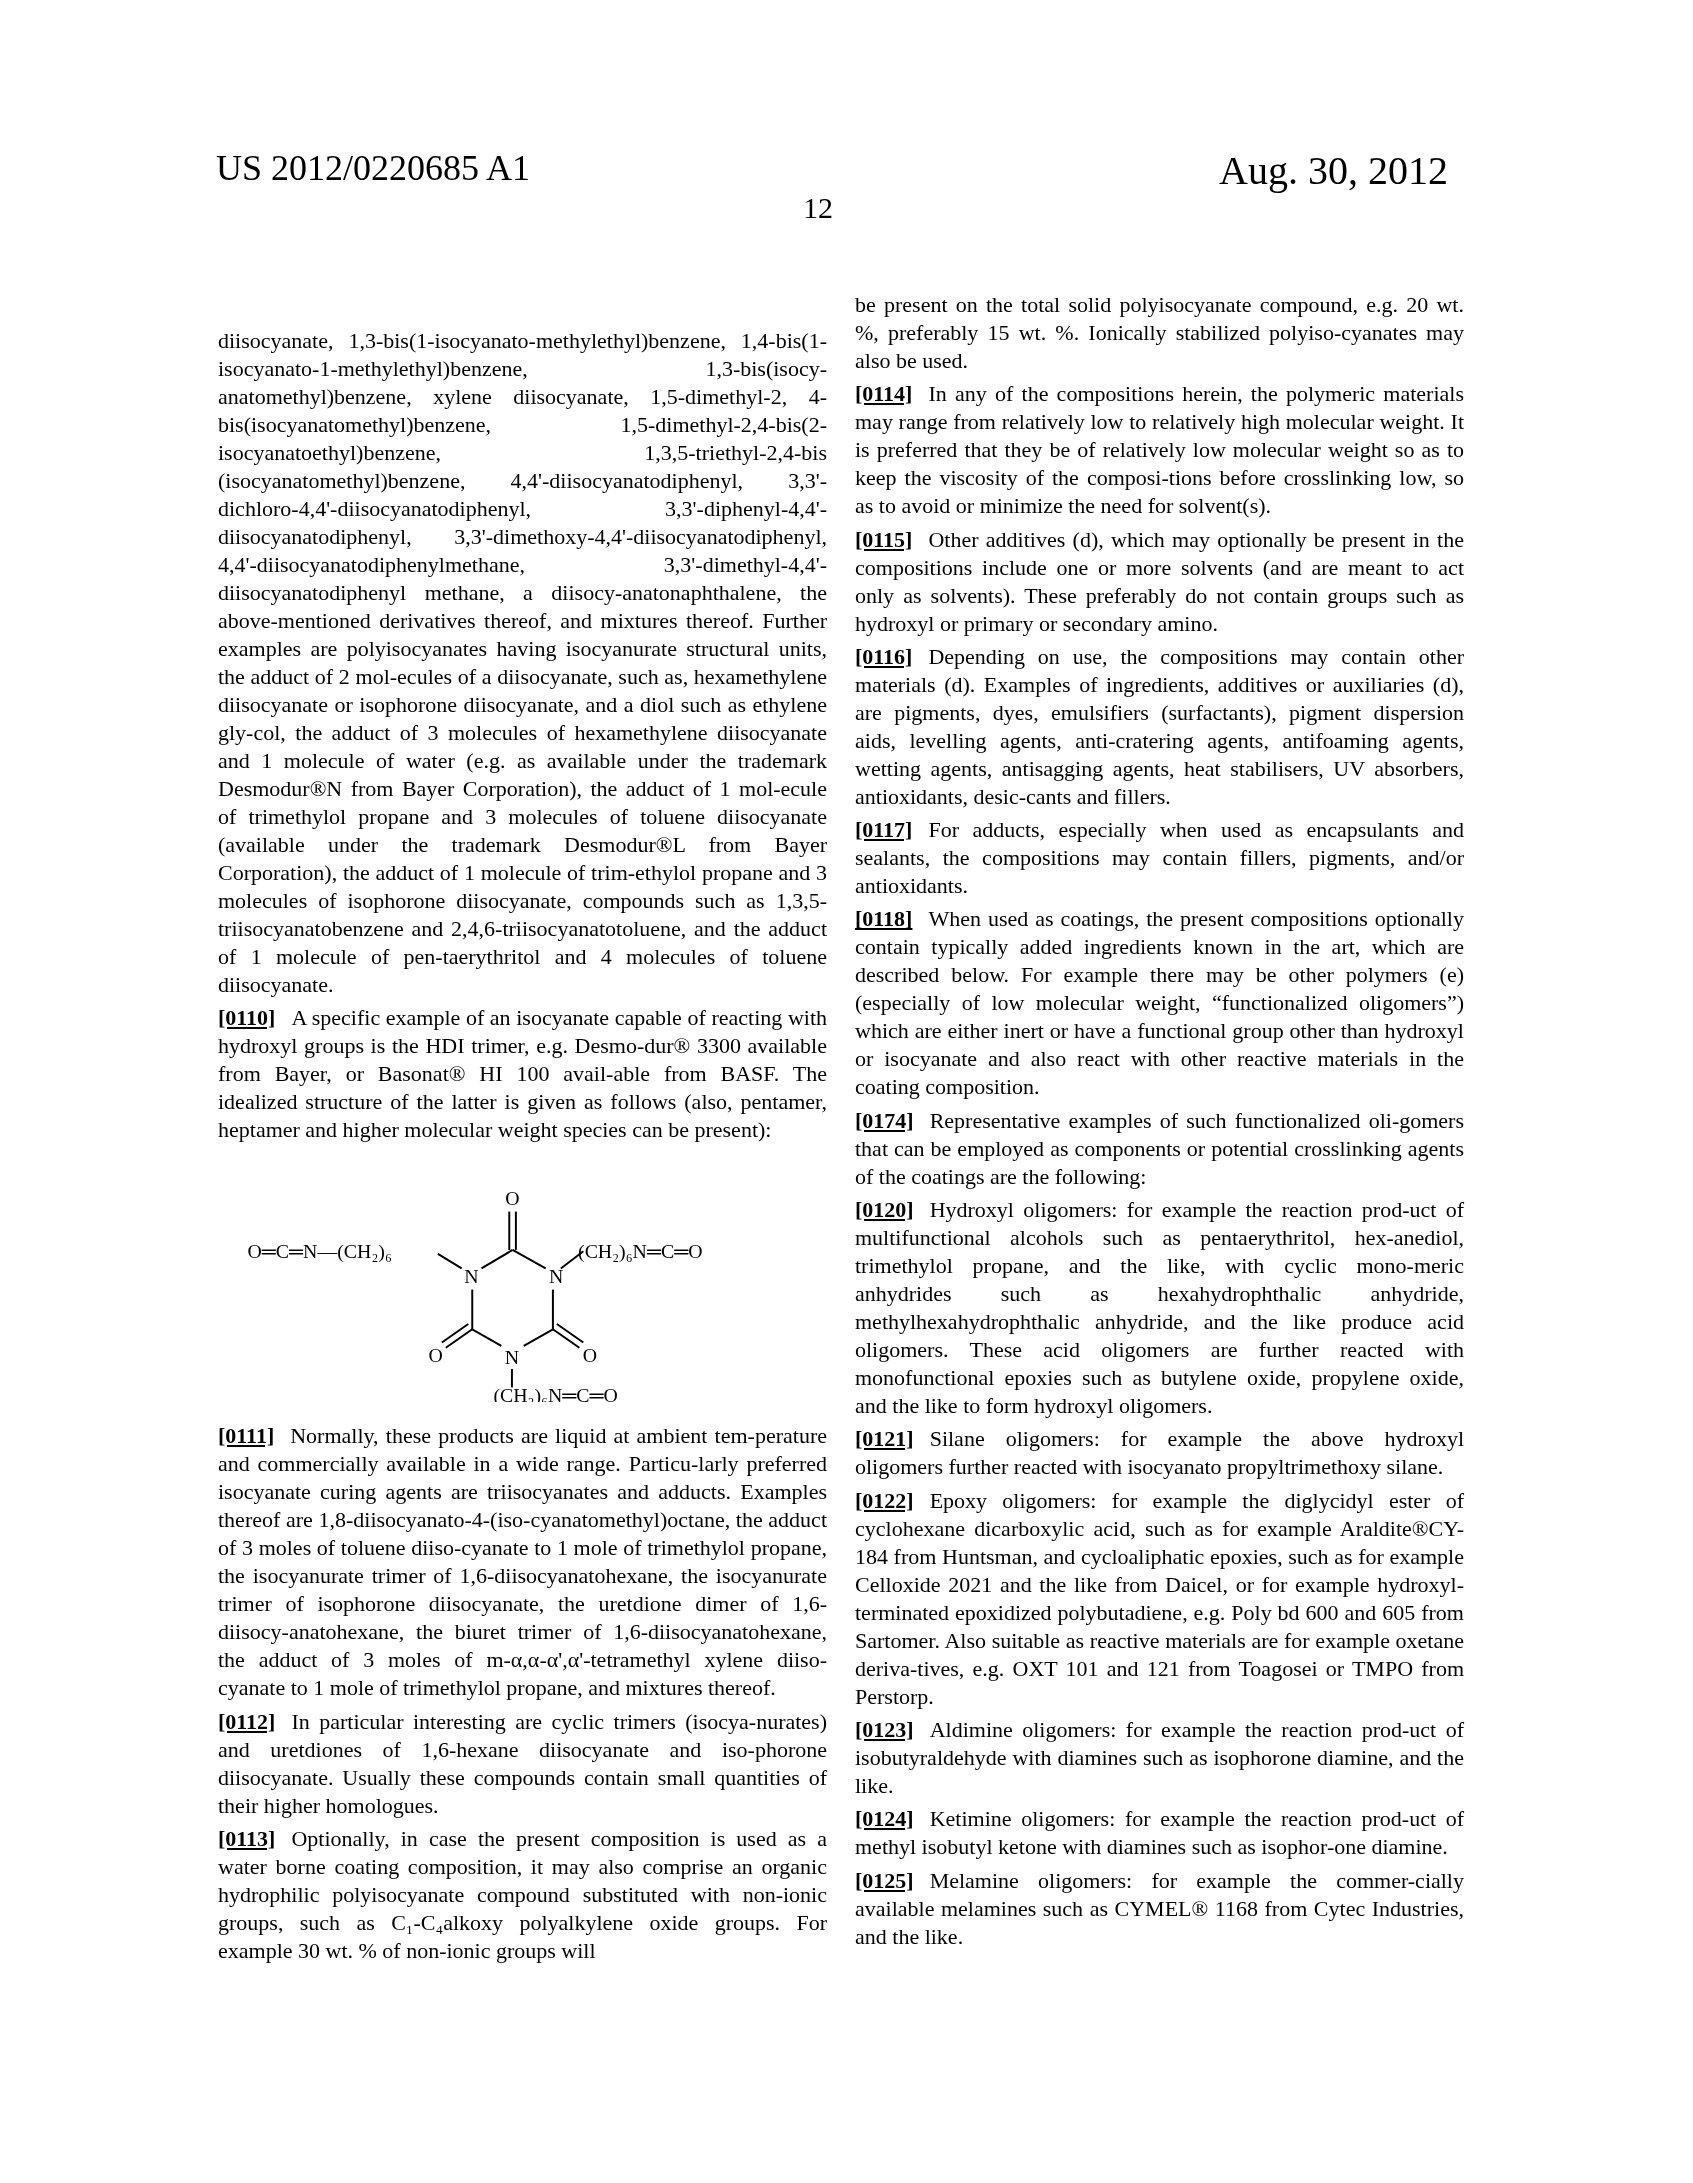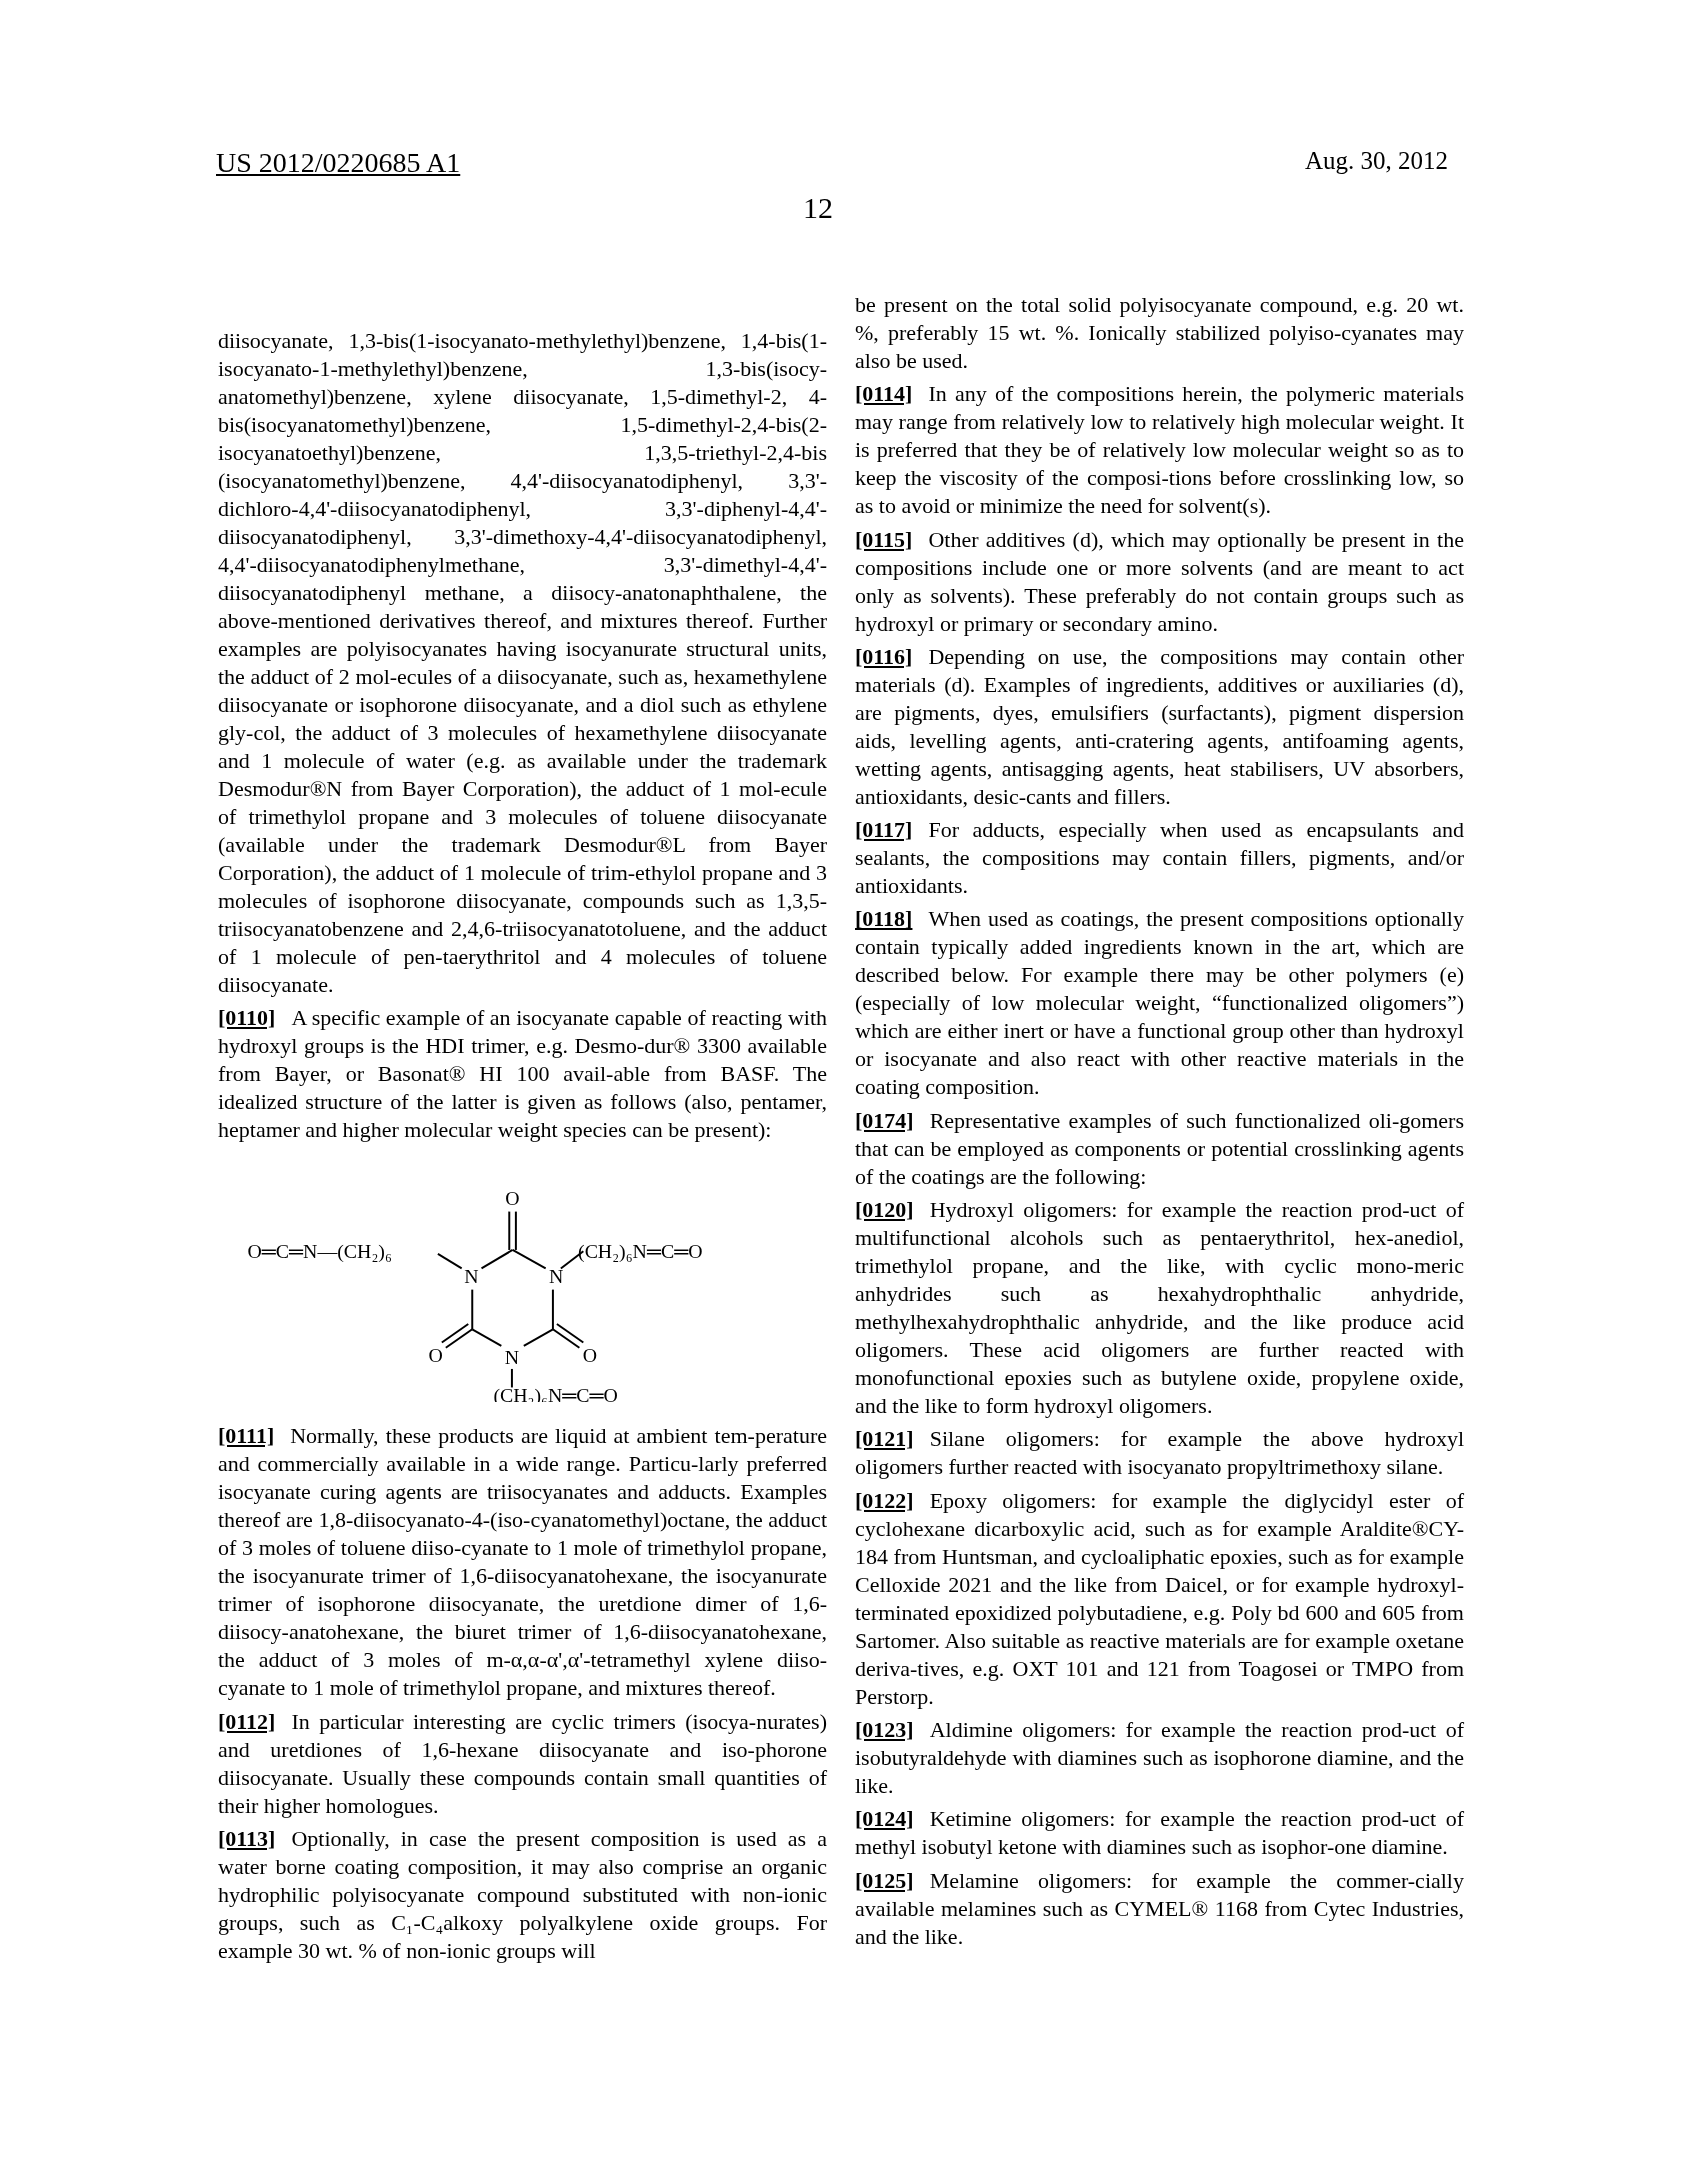--- a/index.html
+++ b/index.html
@@ -1,21 +1,21 @@
 <!DOCTYPE html>
 <html style="font-size:10.6px"><head>
 <meta charset="utf-8">
 <style>
   html, body { margin: 0; padding: 0; background: #ffffff; }
   body {
     width: 1694px; height: 2183px; position: relative; overflow: hidden;
     font-family: "Liberation Serif", "DejaVu Serif", serif; color: #000;
   }
-  .hdr-left { position: absolute; left: 216px; top: 147px; font-size: 28px; letter-spacing: 0px; text-decoration: underline; }
-  .hdr-right { position: absolute; right: 246px; top: 147px; font-size: 25px; }
+  .hdr-left { position: absolute; left: 216px; top: 147px; font-size: 36px; letter-spacing: 0px; }
+  .hdr-right { position: absolute; right: 246px; top: 147px; font-size: 40px; }
   .pagenum { position: absolute; left: 0; width: 1636px; top: 191px; text-align: center; font-size: 30px; }
   .col { position: absolute; top: 291px; width: 609px; font-size: 22px; line-height: 28px; }
   .col-left { left: 218px; margin-top: 36px; }
   .col-right { left: 855px; }
   .para { text-align: justify; margin: 0 0 5.3px 0; }
   .para.cont { margin-bottom: 5.3px; }
   .pnum { font-weight: bold; margin-right: 16px; text-decoration: underline; }
   .chem { position: relative; width: 609px; height: 238px; margin: 20px 0 20px 0; }
   .chem svg { position: absolute; left: 0; top: 0; }
   .chem text { font-family: "Liberation Serif", "DejaVu Serif", serif; font-size: 30px; fill: #000; }

